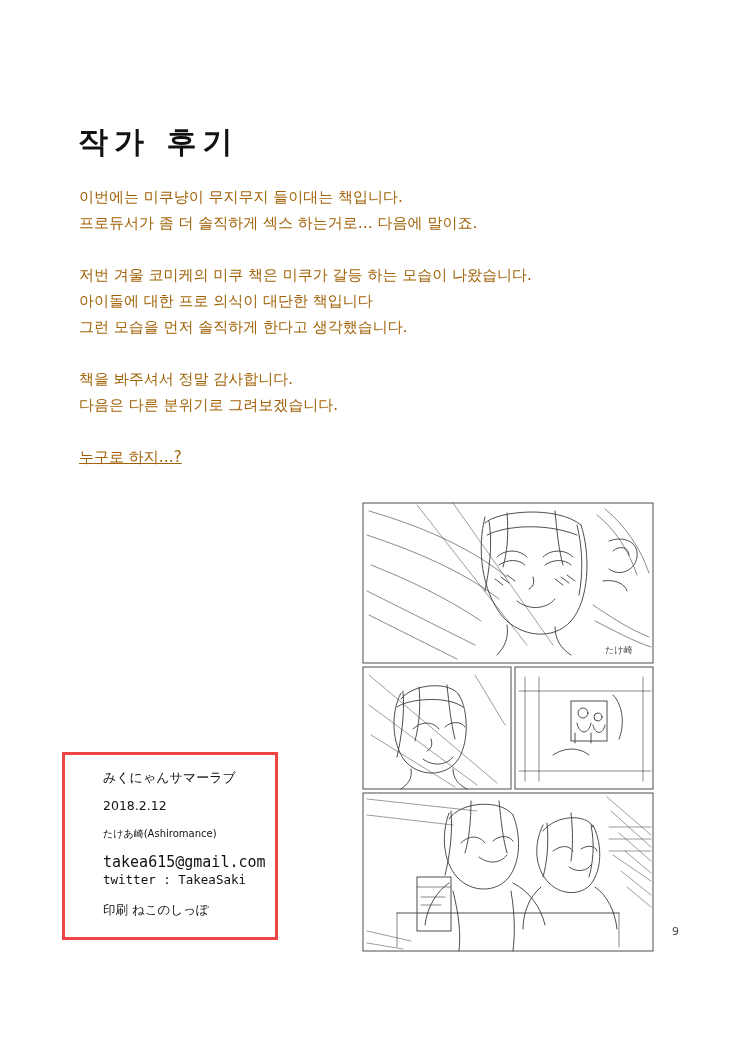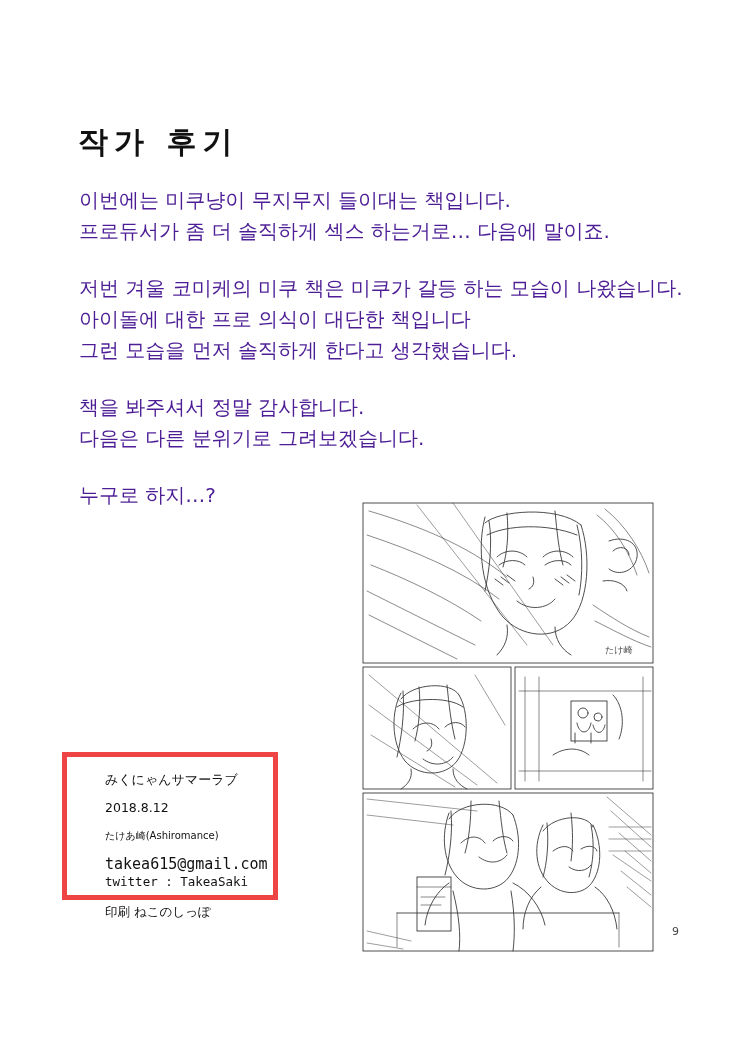--- a/index.html
+++ b/index.html
@@ -33,42 +33,42 @@
     color: #111;
     white-space: nowrap;
   }
 
   
   .body-text {
     position: absolute;
     left: 79px;
     top: 190px;
     width: 600px;
-    font-size: 20px;
+    font-size: 15px;
     line-height: 1.0;
-    color: #4c1d95;
+    color: #a16207;
   }
   .para {
     margin: 0 0 26px 0;
   }
   .para p {
     margin: 0;
     padding: 0 0 11px 0;
     white-space: nowrap;
   }
-  .para:last-child { margin-bottom: 0; }
+  .para:last-child { margin-bottom: 0; text-decoration: underline; }
 
   
   .colophon {
     position: absolute;
     left: 62px;
     top: 752px;
     width: 216px;
-    height: 148px;
-    border: 5px solid #ef4444;
+    height: 188px;
+    border: 3px solid #ef4444;
     box-sizing: border-box;
     padding-left: 45px;
   }
   .colophon-inner {
     position: absolute;
     left: 38px;
     top: 16px;
     font-size: 12.5px;
     line-height: 1.0;
     color: #111;
@@ -130,21 +130,21 @@
 
     <div class="para">
       <p>누구로 하지…?</p>
     </div>
 
   </div>
 
   <div class="colophon">
     <div class="colophon-inner">
       <p class="c-line c-title">みくにゃんサマーラブ</p>
-      <p class="c-line c-date">2018.8.12</p>
+      <p class="c-line c-date">2018.2.12</p>
       <p class="c-line c-author">たけあ崎(Ashiromance)</p>
       <p class="c-line c-mail">takea615@gmail.com</p>
       <p class="c-line c-twitter">twitter : TakeaSaki</p>
       <p class="c-line c-print">印刷  ねこのしっぽ</p>
     </div>
   </div>
 
   <div class="artwork">
     <svg viewBox="0 0 302 463" xmlns="http://www.w3.org/2000/svg">
       <g fill="none" stroke="#3a3a3a" stroke-width="0.9" stroke-linecap="round">

